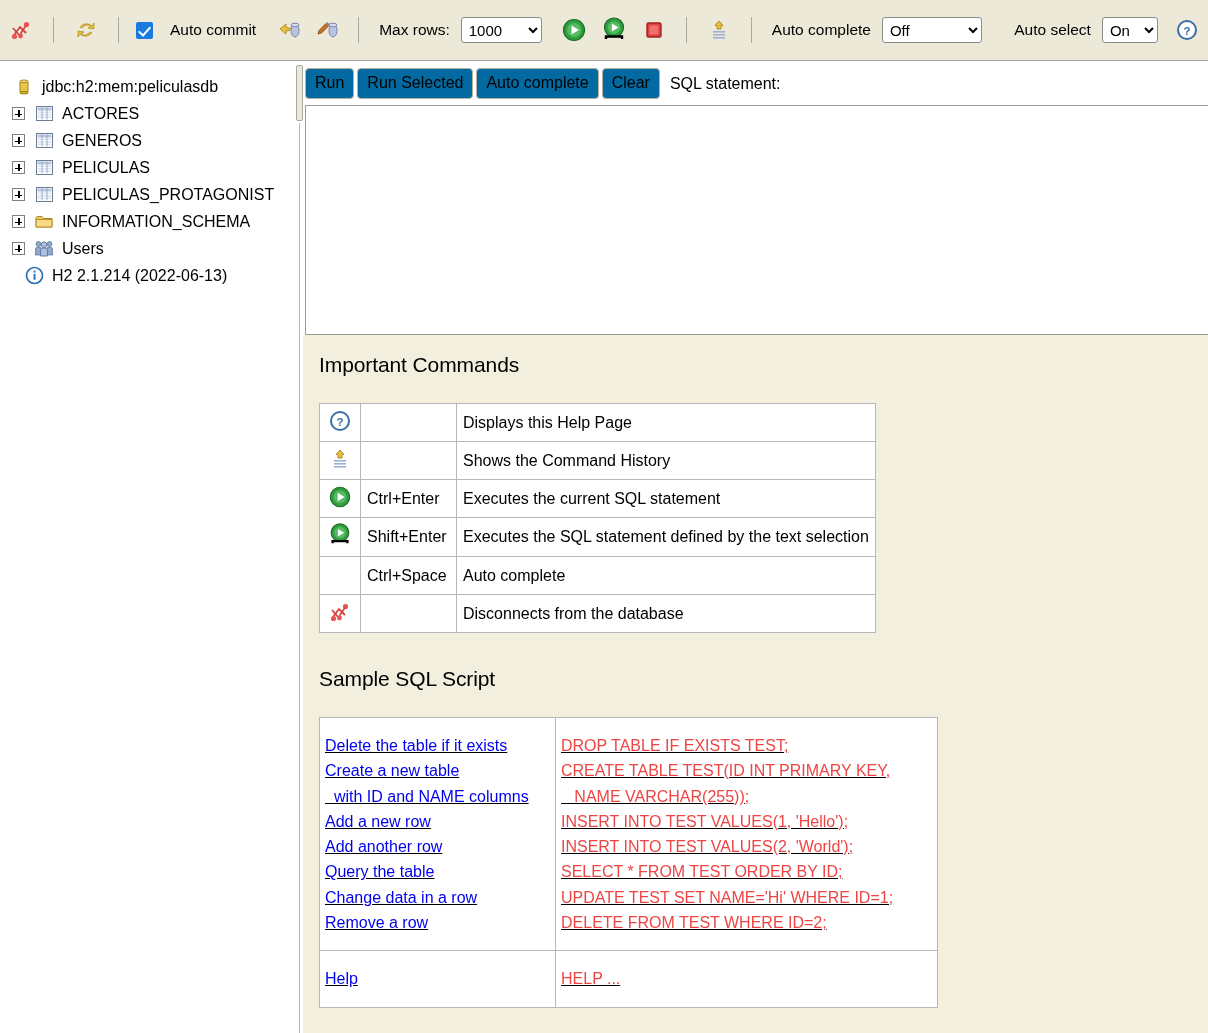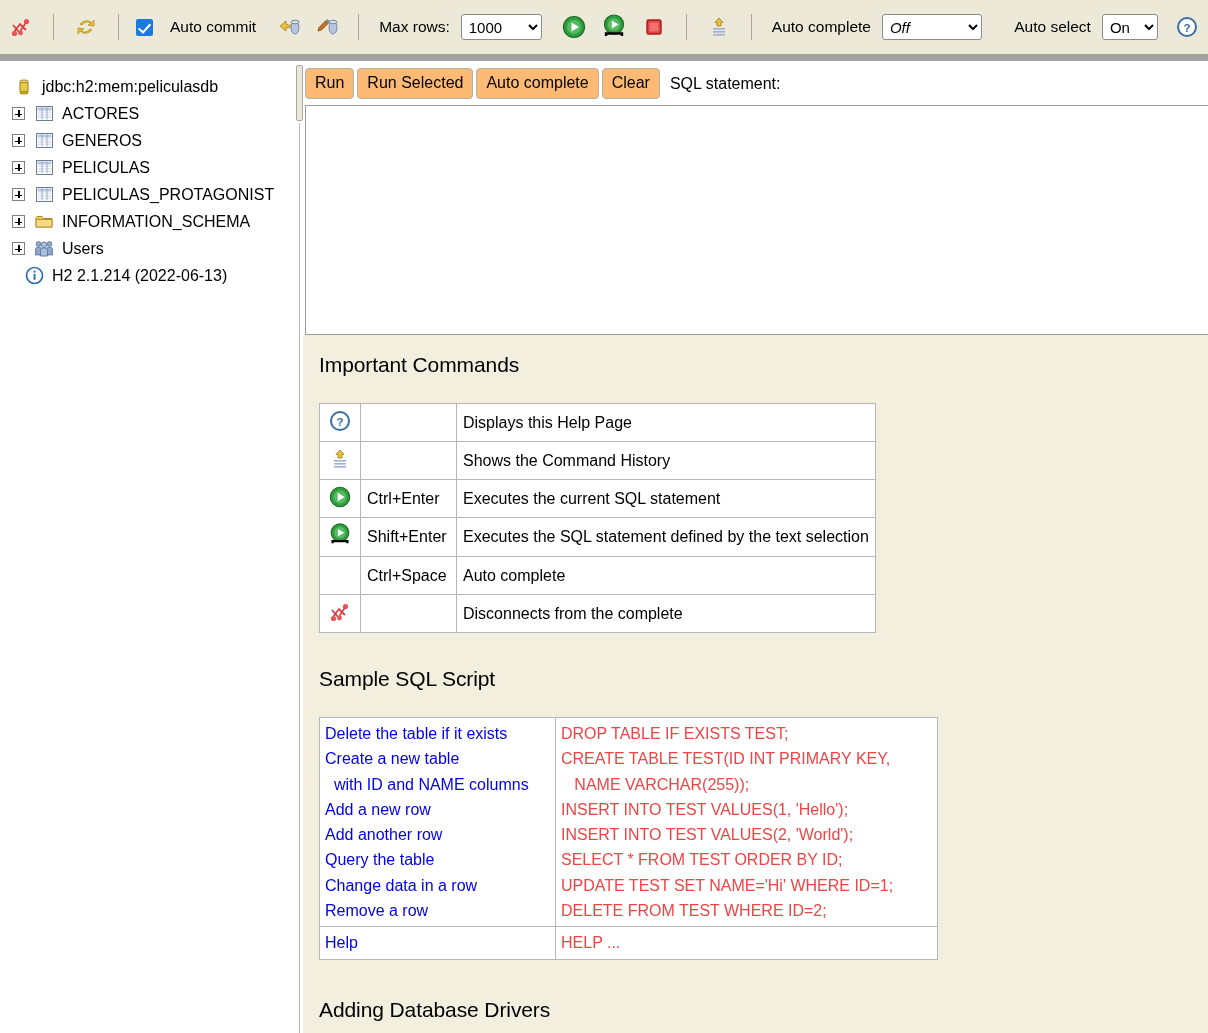--- a/index.html
+++ b/index.html
@@ -14,21 +14,21 @@
   }
 
   
   #toolbar {
     height: 61px;
     background: #ece9d8;
     display: flex;
     align-items: center;
     padding: 0 6px;
     gap: 8px;
-    border-bottom: 7px solid #a3a3a3;
+    border-bottom: 1px solid #a3a3a3;
     position: relative;
   }
   .tb-icon {
     width: 30px; height: 30px;
     display: inline-flex;
     align-items: center; justify-content: center;
     cursor: pointer;
     flex: none;
   }
   .tb-sep {
@@ -45,21 +45,21 @@
   #toolbar select {
     font-family: "Liberation Sans", sans-serif;
     font-size: 15px;
     padding: 2px 3px;
     border: 1px solid #8a8a8a;
     border-radius: 3px;
     background: #ffffff;
     height: 26px;
   }
   #maxrows-select { width: 84px; }
-  #autocomplete-select { width: 104px; font-style: italic; }
+  #autocomplete-select { width: 104px; }
   #autoselect-select { width: 58px; }
   .chk {
     width: 17px; height: 17px;
     background: #1a7ae0;
     border-radius: 2px;
     position: relative;
     flex: none;
     margin-right: 6px;
     cursor: pointer;
   }
@@ -168,21 +168,21 @@
     display: flex;
     align-items: center;
     gap: 3px;
     padding: 4px 0 3px 2px;
     background: #ffffff;
     flex: none;
   }
   .sqlbtn {
     font-family: "Liberation Sans", sans-serif;
     font-size: 16px;
-    background: #fdba74;
+    background: #0369a1;
     border: 1px solid #b3b0a4;
     border-radius: 4px;
     padding: 5px 9px;
     cursor: pointer;
     color: #000;
     line-height: 1.15;
   }
   #sql-statement-label {
     font-size: 16px;
     margin-left: 7px;
@@ -235,23 +235,24 @@
   td.c-key { width: 96px; white-space: nowrap; }
   td.c-desc { white-space: nowrap; padding-left: 7px; }
 
   table.sample {
     border-collapse: collapse;
     background: #ffffff;
     table-layout: fixed;
   }
   table.sample td {
     border: 1px solid #b7b7b7;
-    padding: 3px 5px;
+    padding: 15px 5px;
     font-size: 16px;
     vertical-align: top;
+    text-decoration: underline;
   }
   td.s-desc { width: 236px; }
   td.s-sql  { width: 382px; white-space: nowrap; }
   .lnk {
     color: #0000ee;
     text-decoration: none;
     display: block;
     line-height: 25.3px;
     white-space: nowrap;
     cursor: pointer;
@@ -568,21 +569,21 @@
               <svg width="24" height="24" viewBox="0 0 24 24">
                 <path d="M5 17 L11 9 L17 15" stroke="#d94040" stroke-width="1.8" fill="none"></path>
                 <path d="M4 10 L10 17" stroke="#d94040" stroke-width="1.8" fill="none"></path>
                 <circle cx="17.5" cy="6.5" r="2.6" fill="#e85555"></circle>
                 <circle cx="5.5" cy="18.5" r="2.6" fill="#e85555"></circle>
                 <circle cx="11.5" cy="18.0" r="2.4" fill="#e85555"></circle>
                 <path d="M11.5 15.8 L17 7.5" stroke="#d94040" stroke-width="1.6" fill="none"></path>
               </svg>
             </td>
             <td class="c-key"></td>
-            <td class="c-desc">Disconnects from the complete</td>
+            <td class="c-desc">Disconnects from the database</td>
           </tr>
         </tbody>
       </table>
 
       <div class="h-title second">Sample SQL Script</div>
 
       <table class="sample">
         <tbody>
           <tr>
             <td class="s-desc">

